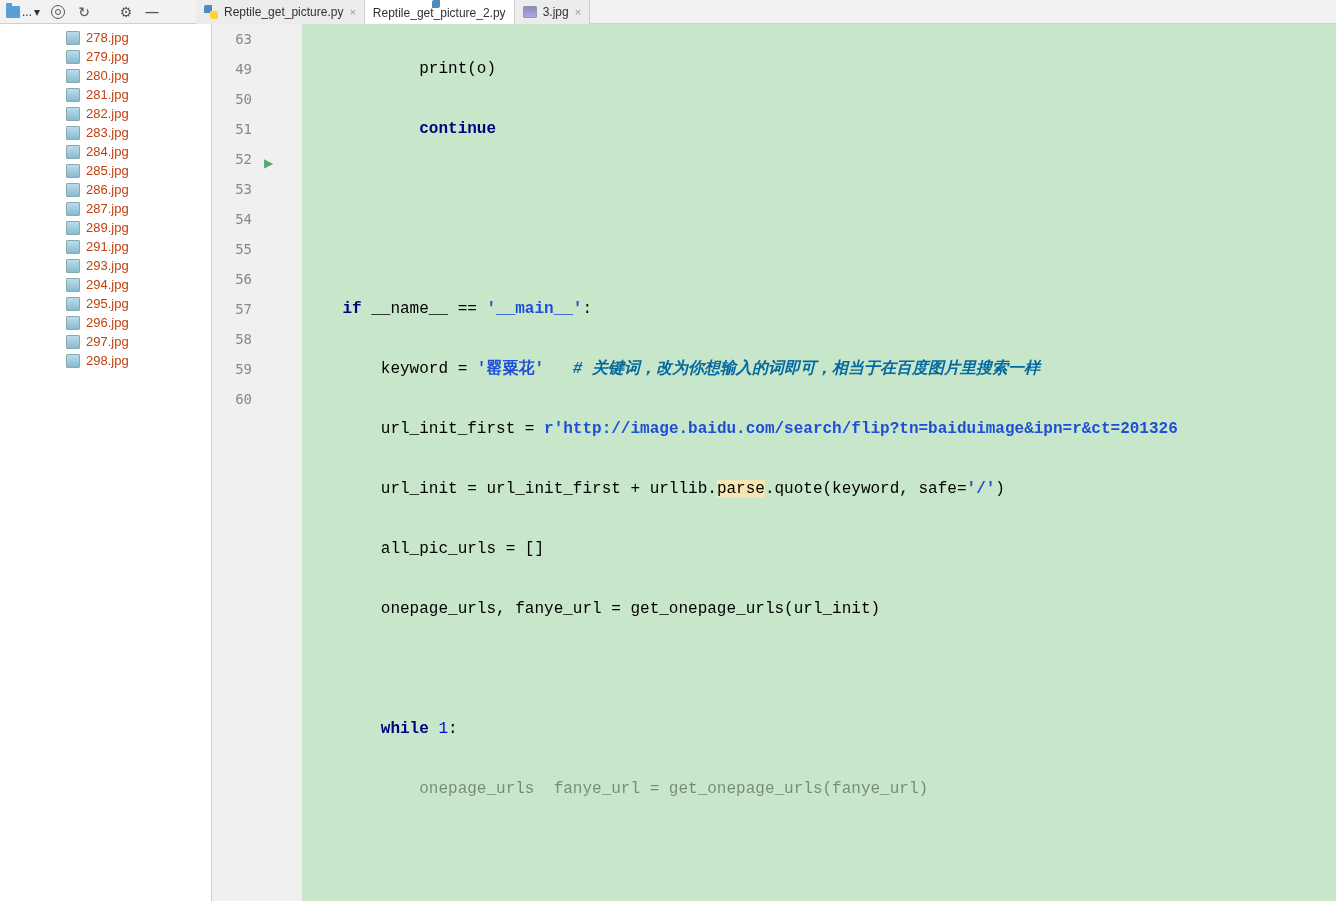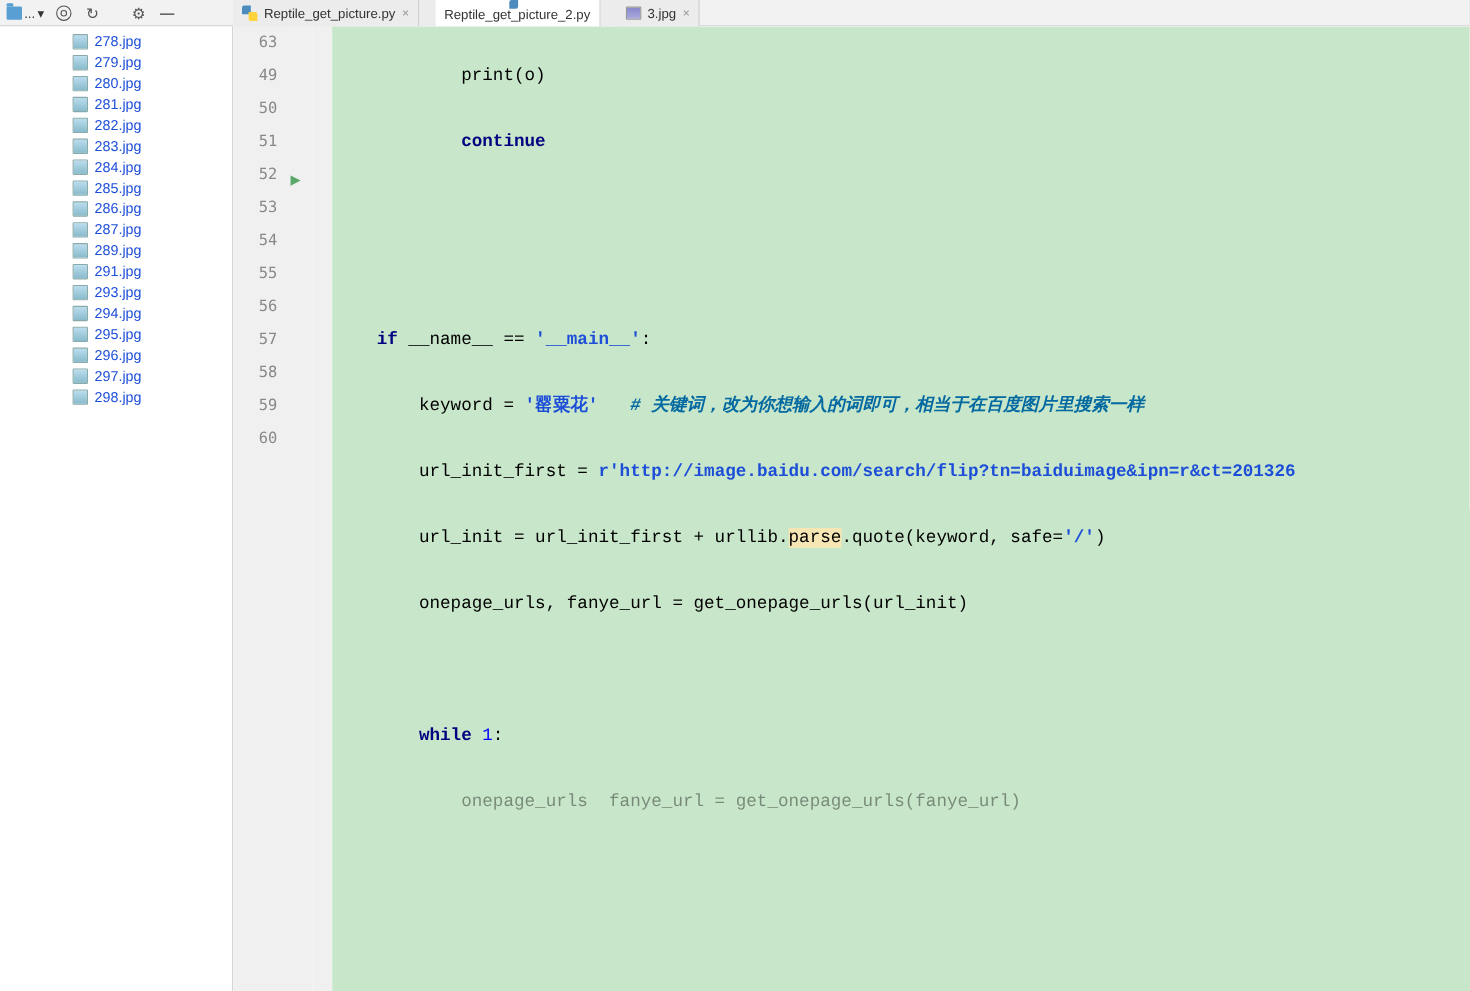--- a/index.html
+++ b/index.html
@@ -8,32 +8,32 @@
 .top-toolbar .icon { width: 16px; height: 16px; display: flex; align-items: center; justify-content: center; color: #555; }
 .folder-combo { display: flex; align-items: center; gap: 2px; font-size: 12px; color: #333; }
 .folder-ico { width: 14px; height: 12px; background: #5a9fd4; border-radius: 1px; position: relative; }
 .folder-ico::before { content: ""; position: absolute; top: -3px; left: 0; width: 6px; height: 3px; background: #5a9fd4; border-radius: 1px 1px 0 0; }
 .target-ico { width: 14px; height: 14px; border: 1.5px solid #555; border-radius: 50%; position: relative; }
 .target-ico::after { content: ""; position: absolute; inset: 3px; border: 1.5px solid #555; border-radius: 50%; }
 .refresh-ico::before { content: "↻"; font-size: 14px; color: #555; }
 .gear-ico::before { content: "⚙"; font-size: 14px; color: #555; }
 .minus-ico::before { content: "—"; color: #555; font-weight: bold; }
 
-.tabs-bar { display: flex; position: absolute; left: 212px; top: 0; height: 24px; background: #ececec; gap: 15px; }
+.tabs-bar { display: flex; position: absolute; left: 196px; top: 0; height: 24px; background: #ececec; }
 .tab { display: flex; align-items: center; padding: 0 8px; background: #ececec; border-right: 1px solid #d0d0d0; gap: 6px; font-size: 12px; color: #333; }
 .tab.active { background: #fff; flex-direction: column; }
 .tab .py-ico { width: 14px; height: 14px; position: relative; }
 .tab .py-ico::before { content: ""; position: absolute; width: 8px; height: 8px; background: #4b8bbe; border-radius: 2px 0; top: 0; left: 0; }
 .tab .py-ico::after { content: ""; position: absolute; width: 8px; height: 8px; background: #ffd43b; border-radius: 0 2px; bottom: 0; right: 0; }
 .tab .img-ico { width: 14px; height: 12px; background: linear-gradient(#88c, #aad); border: 1px solid #999; border-radius: 1px; }
 .tab .close { color: #999; font-size: 11px; }
 
 .main-split { flex: 1; display: flex; }
 .sidebar { width: 212px; background: #fff; border-right: 1px solid #d0d0d0; overflow-y: auto; padding-top: 4px; flex-shrink: 0; }
-.file-item { display: flex; align-items: center; padding: 2px 0 2px 66px; font-size: 13px; color: #1d4ed8; gap: 6px; }
+.file-item { display: flex; align-items: center; padding: 2px 0 2px 66px; font-size: 13px; color: #c2410c; gap: 6px; }
 .file-item .img-file-ico { width: 14px; height: 14px; background: linear-gradient(#bde, #8bc); border: 1px solid #8aa; border-radius: 1px; }
 
 .editor { flex: 1; display: flex; background: #fff; overflow: hidden; }
 .gutter { width: 48px; background: #f0f0f0; color: #888; font-family: "Consolas", monospace; font-size: 14px; text-align: right; padding-right: 8px; line-height: 30px; padding-top: 0; flex-shrink: 0; }
 .gutter-icons { width: 24px; background: #f0f0f0; line-height: 30px; flex-shrink: 0; position: relative; }
 .run-tri { color: #59a869; font-size: 12px; position: absolute; top: 124px; left: 4px; }
 .fold-col { width: 18px; background: #f0f0f0; flex-shrink: 0; }
 .code-area { flex: 1; font-family: "Consolas", "Courier New", monospace; font-size: 16px; line-height: 30px; background: #c8e6c9; white-space: pre; overflow: hidden; color: #000; position: relative; }
 .code-line { height: 30px; padding-left: 2px; }
 .hl-parse { background: #f5e6b3; }
@@ -178,19 +178,20 @@
     <div class="fold-col"></div>
     <div class="code-area">
 <div class="code-line"><span>            print(o)</span></div>
 <div class="code-line"><span>            </span><span class="kw">continue</span></div>
 <div class="code-line"></div>
 <div class="code-line"></div>
 <div class="code-line"><span>    </span><span class="kw">if</span><span> __name__ == </span><span class="str">'__main__'</span><span>:</span></div>
 <div class="code-line"><span>        keyword = </span><span class="str">'罂粟花'</span><span>   </span><span class="cmt-red"># 关键词，改为你想输入的词即可，相当于在百度图片里搜索一样</span></div>
 <div class="code-line"><span>        url_init_first = </span><span class="str">r</span><span class="str">'http://image.baidu.com/search/flip?tn=baiduimage&amp;ipn=r&amp;ct=201326</span></div>
 <div class="code-line"><span>        url_init = url_init_first + urllib.</span><span class="hl-parse">parse</span><span>.quote(keyword, safe=</span><span class="str">'/'</span><span>)</span></div>
+<div class="code-line"><span>        all_pic_urls = []</span></div>
 <div class="code-line"><span>        onepage_urls, fanye_url = get_onepage_urls(url_init)</span></div>
 <div class="code-line"></div>
 <div class="code-line"><span>        </span><span class="kw">while</span><span> </span><span class="num">1</span><span>:</span></div>
 <div class="code-line" style="opacity:.4"><span>            onepage_urls  fanye_url = get_onepage_urls(fanye_url)</span></div>
     </div>
   </div>
 </div>
 
 </body></html>

